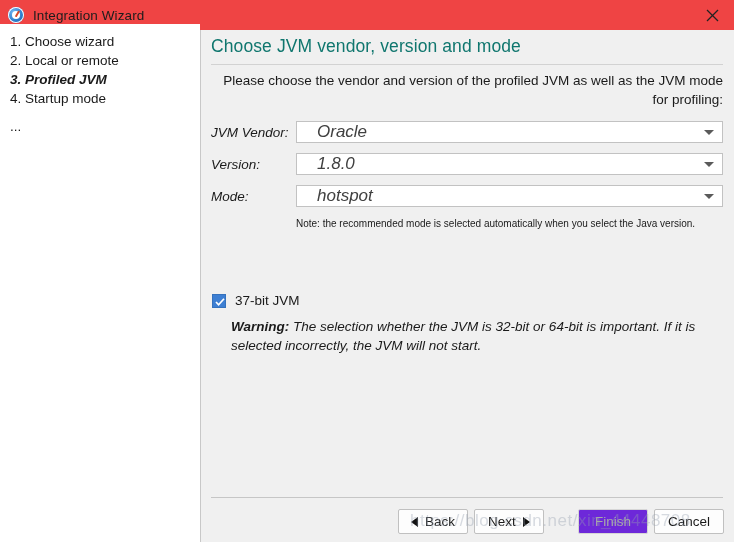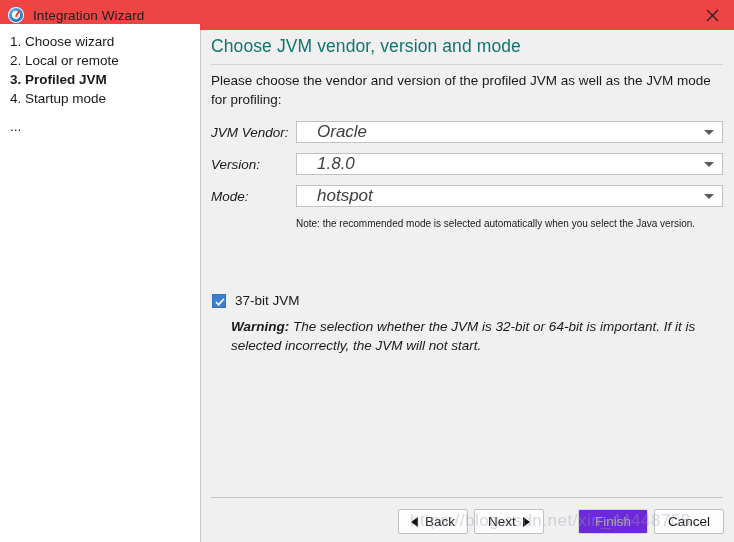--- a/index.html
+++ b/index.html
@@ -80,21 +80,21 @@
     box-sizing: border-box;
   }
   .side-item {
     font-size: 13.5px;
     color: #1a1a1a;
     padding: 0 0 0 10px;
     height: 19px;
     line-height: 19px;
     white-space: nowrap;
   }
-  .side-item.current { font-weight: bold; }
+  .side-item.current { font-weight: bold; font-style: italic; }
   .side-item.ellipsis { margin-top: 9px; color: #1a1a1a; }
 
   
   .panel {
     position: absolute;
     left: 200px; top: 30px;
     width: 534px; height: 512px;
     background: #f0f0f0;
     border-left: 1px solid #c8c8c8;
     box-sizing: border-box;
@@ -112,20 +112,21 @@
     width: 512px; height: 1px;
     background: #d2d2d2;
   }
   .panel-desc {
     position: absolute;
     left: 10px; top: 41px;
     width: 512px;
     font-size: 13.5px;
     line-height: 19px;
     color: #1a1a1a;
+    text-align: right;
   }
 
   
   .form {
     position: absolute;
     left: 10px; top: 92px;
     width: 512px;
   }
   .form-row {
     display: flex;

